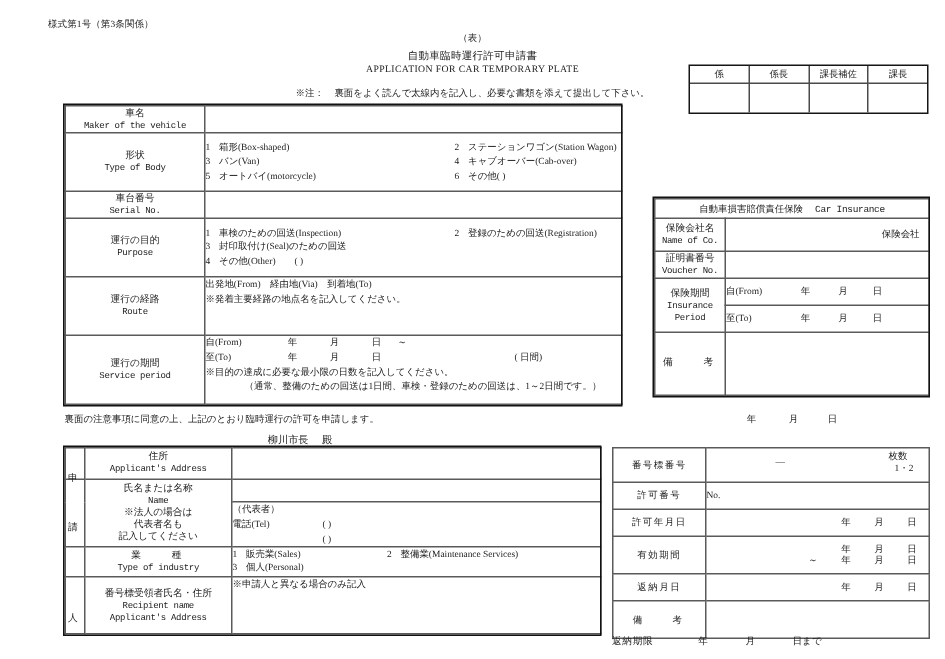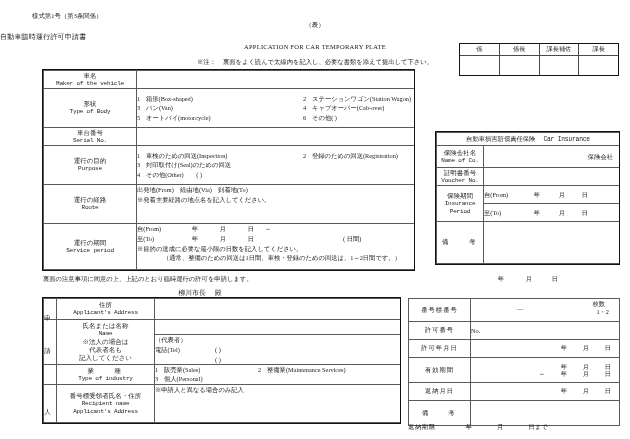--- a/index.html
+++ b/index.html
@@ -32,20 +32,21 @@
   }
   .omote {
     left: 0; top: 21px;
     width: 630px;
     text-align: center;
     font-size: 6.3px;
   }
   .title-jp {
     left: 0; top: 32px;
     width: 630px;
+    text-align: center;
     font-size: 7px;
     letter-spacing: 0.2px;
   }
   .title-en {
     left: 0; top: 43px;
     width: 630px;
     text-align: center;
     font-size: 6.5px;
     letter-spacing: 0.25px;
   }

